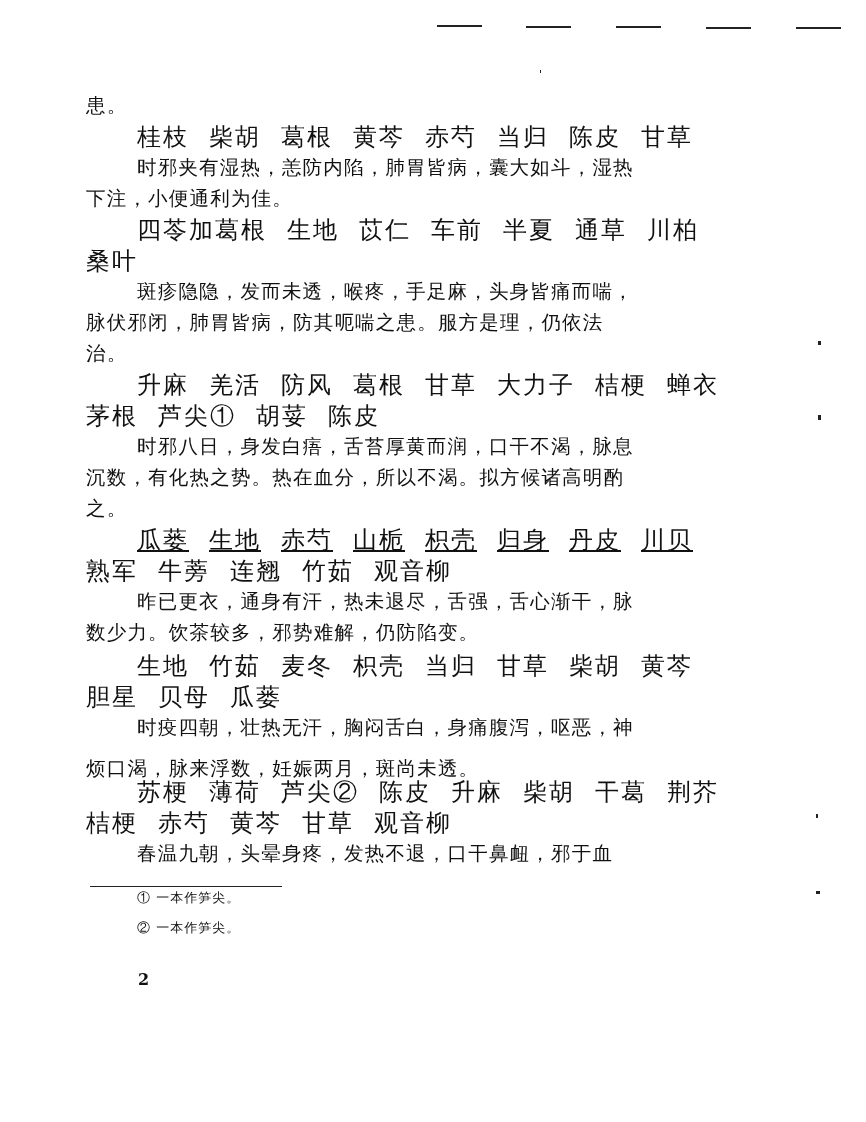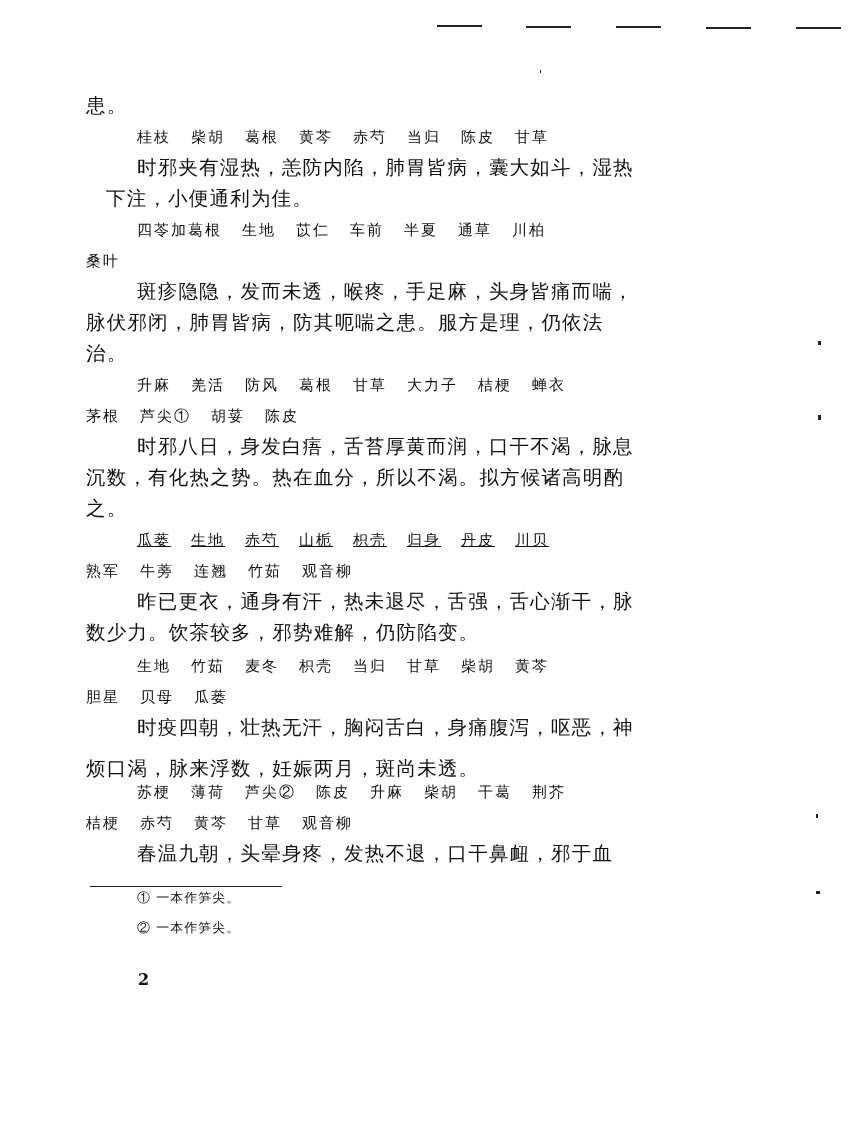--- a/index.html
+++ b/index.html
@@ -2,21 +2,21 @@
 <html><head>
   <meta charset="utf-8">
   <style>
     html, body { margin: 0; padding: 0; background: #ffffff; }
     body { width: 866px; height: 1122px; position: relative; overflow: hidden;
            font-family: "DejaVu Serif", "Liberation Serif", serif; color: #111; }
     .dash { position: absolute; height: 2px; background: #222; top: 25px; width: 45px; }
     .speck { position: absolute; background: #222; }
     .line { position: absolute; left: 86px; font-size: 19.5px; line-height: 24px; white-space: nowrap; letter-spacing: 1.2px; }
     .line.indent { left: 137px; }
-    .herb { letter-spacing: 2px; font-size: 15px; }
+    .herb { letter-spacing: 2px; font-size: 24px; }
     .herb span.item { margin-right: 20px; }
     .fn-rule { position: absolute; left: 90px; top: 886px; width: 192px; height: 1px; background: #222; }
     .footnote { position: absolute; left: 137px; font-size: 13px; line-height: 20px; letter-spacing: 1px; }
     .page-num { position: absolute; left: 138px; top: 970px; font-size: 16px; font-weight: bold; }
   </style>
 </head>
 <body>
 
 <div id="dashes">
     <div class="dash" style="left: 437px; top: 25px;"></div>
@@ -29,21 +29,21 @@
 <div class="speck" style="left:540px;top:70px;width:1px;height:3px;"></div>
 <div class="speck" style="left:818px;top:341px;width:3px;height:4px;"></div>
 <div class="speck" style="left:818px;top:415px;width:3px;height:5px;"></div>
 <div class="speck" style="left:816px;top:814px;width:2px;height:4px;"></div>
 <div class="speck" style="left:816px;top:891px;width:4px;height:3px;"></div>
 
 <div id="body">
     <div class="line" style="top: 94px;">患。</div>
     <div class="line indent herb" style="top: 125px;"><span class="item">桂枝</span><span class="item">柴胡</span><span class="item">葛根</span><span class="item">黄芩</span><span class="item">赤芍</span><span class="item">当归</span><span class="item">陈皮</span><span class="item">甘草</span></div>
     <div class="line indent" style="top: 156px;">时邪夹有湿热，恙防内陷，肺胃皆病，囊大如斗，湿热</div>
-    <div class="line" style="top: 187px; margin-left: 20px;">下注，小便通利为佳。</div>
+    <div class="line" style="top: 187px;">下注，小便通利为佳。</div>
     <div class="line indent herb" style="top: 218px; text-align: center;"><span class="item">四苓加葛根</span><span class="item">生地</span><span class="item">苡仁</span><span class="item">车前</span><span class="item">半夏</span><span class="item">通草</span><span class="item">川柏</span></div>
     <div class="line herb" style="top: 249px;"><span class="item">桑叶</span></div>
     <div class="line indent" style="top: 280px;">斑疹隐隐，发而未透，喉疼，手足麻，头身皆痛而喘，</div>
     <div class="line" style="top: 311px;">脉伏邪闭，肺胃皆病，防其呃喘之患。服方是理，仍依法</div>
     <div class="line" style="top: 342px;">治。</div>
     <div class="line indent herb" style="top: 373px;"><span class="item">升麻</span><span class="item">羌活</span><span class="item">防风</span><span class="item">葛根</span><span class="item">甘草</span><span class="item">大力子</span><span class="item">桔梗</span><span class="item">蝉衣</span></div>
     <div class="line herb" style="top: 404px;"><span class="item">茅根</span><span class="item">芦尖①</span><span class="item">胡荽</span><span class="item">陈皮</span></div>
     <div class="line indent" style="top: 435px;">时邪八日，身发白痦，舌苔厚黄而润，口干不渴，脉息</div>
     <div class="line" style="top: 466px;">沉数，有化热之势。热在血分，所以不渴。拟方候诸高明酌</div>
     <div class="line" style="top: 497px;">之。</div>

